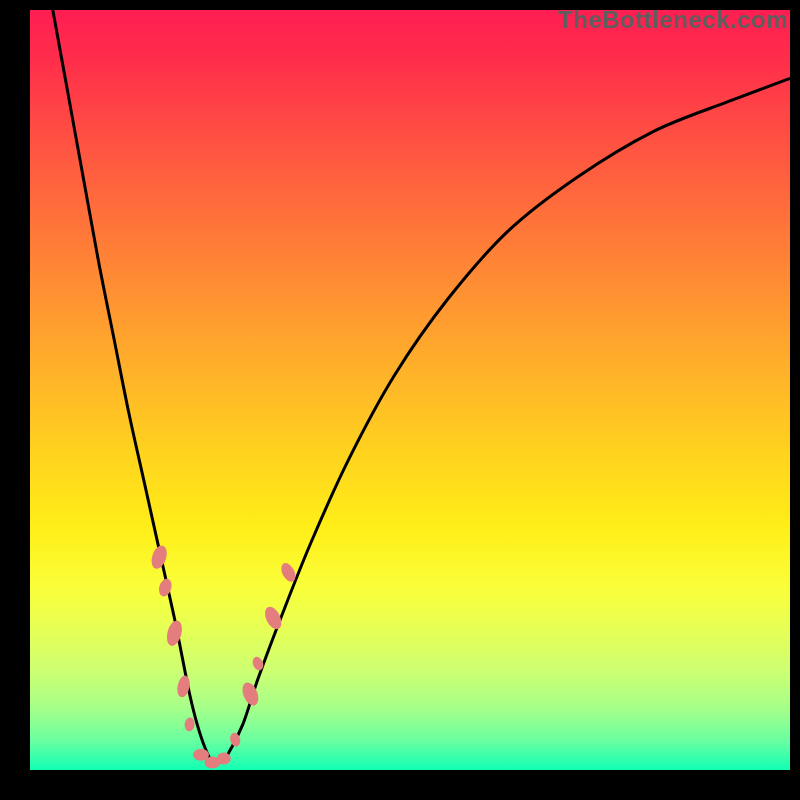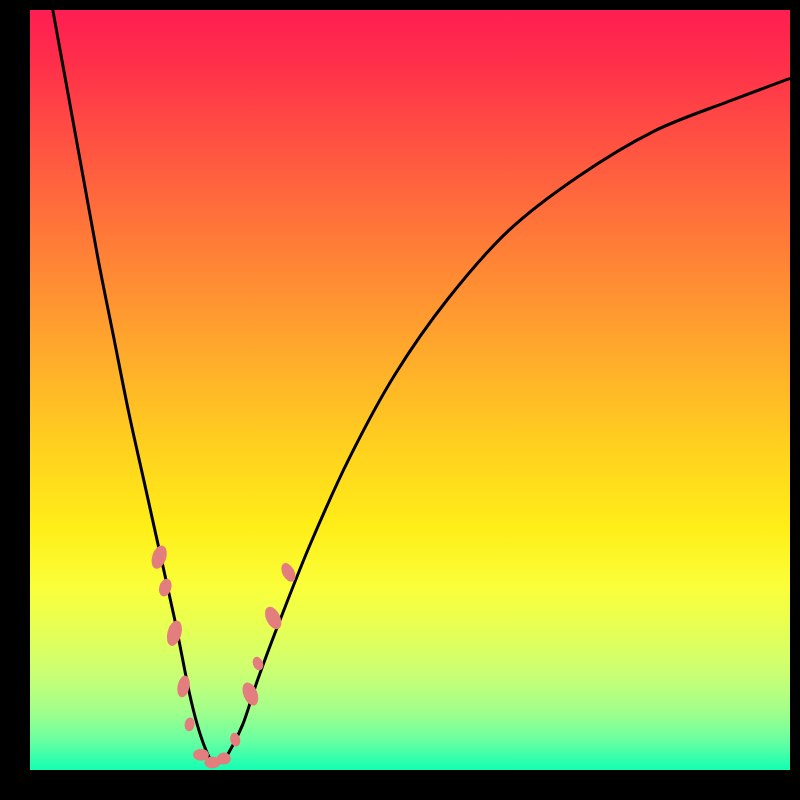--- a/index.html
+++ b/index.html
@@ -81,13 +81,14 @@
           <ellipse cx="182.4" cy="752.4" rx="8" ry="6" class="marker" transform="rotate(0 182.4 752.4)"></ellipse>
           <ellipse cx="193.8" cy="748.6" rx="7" ry="6" class="marker" transform="rotate(-5 193.8 748.6)"></ellipse>
           <ellipse cx="205.20000000000002" cy="729.6" rx="5" ry="7" class="marker" transform="rotate(-14 205.20000000000002 729.6)"></ellipse>
           <ellipse cx="220.39999999999998" cy="684" rx="7" ry="12" class="marker" transform="rotate(-22 220.39999999999998 684)"></ellipse>
           <ellipse cx="228" cy="653.6" rx="5" ry="7" class="marker" transform="rotate(-22 228 653.6)"></ellipse>
           <ellipse cx="243.20000000000002" cy="608" rx="7" ry="12" class="marker" transform="rotate(-26 243.20000000000002 608)"></ellipse>
           <ellipse cx="258.40000000000003" cy="562.4" rx="6" ry="10" class="marker" transform="rotate(-28 258.40000000000003 562.4)"></ellipse>
         </g>
     </svg>
   </div>
+  <div class="watermark">TheBottleneck.com</div>
 </div>
 
 </body></html>

